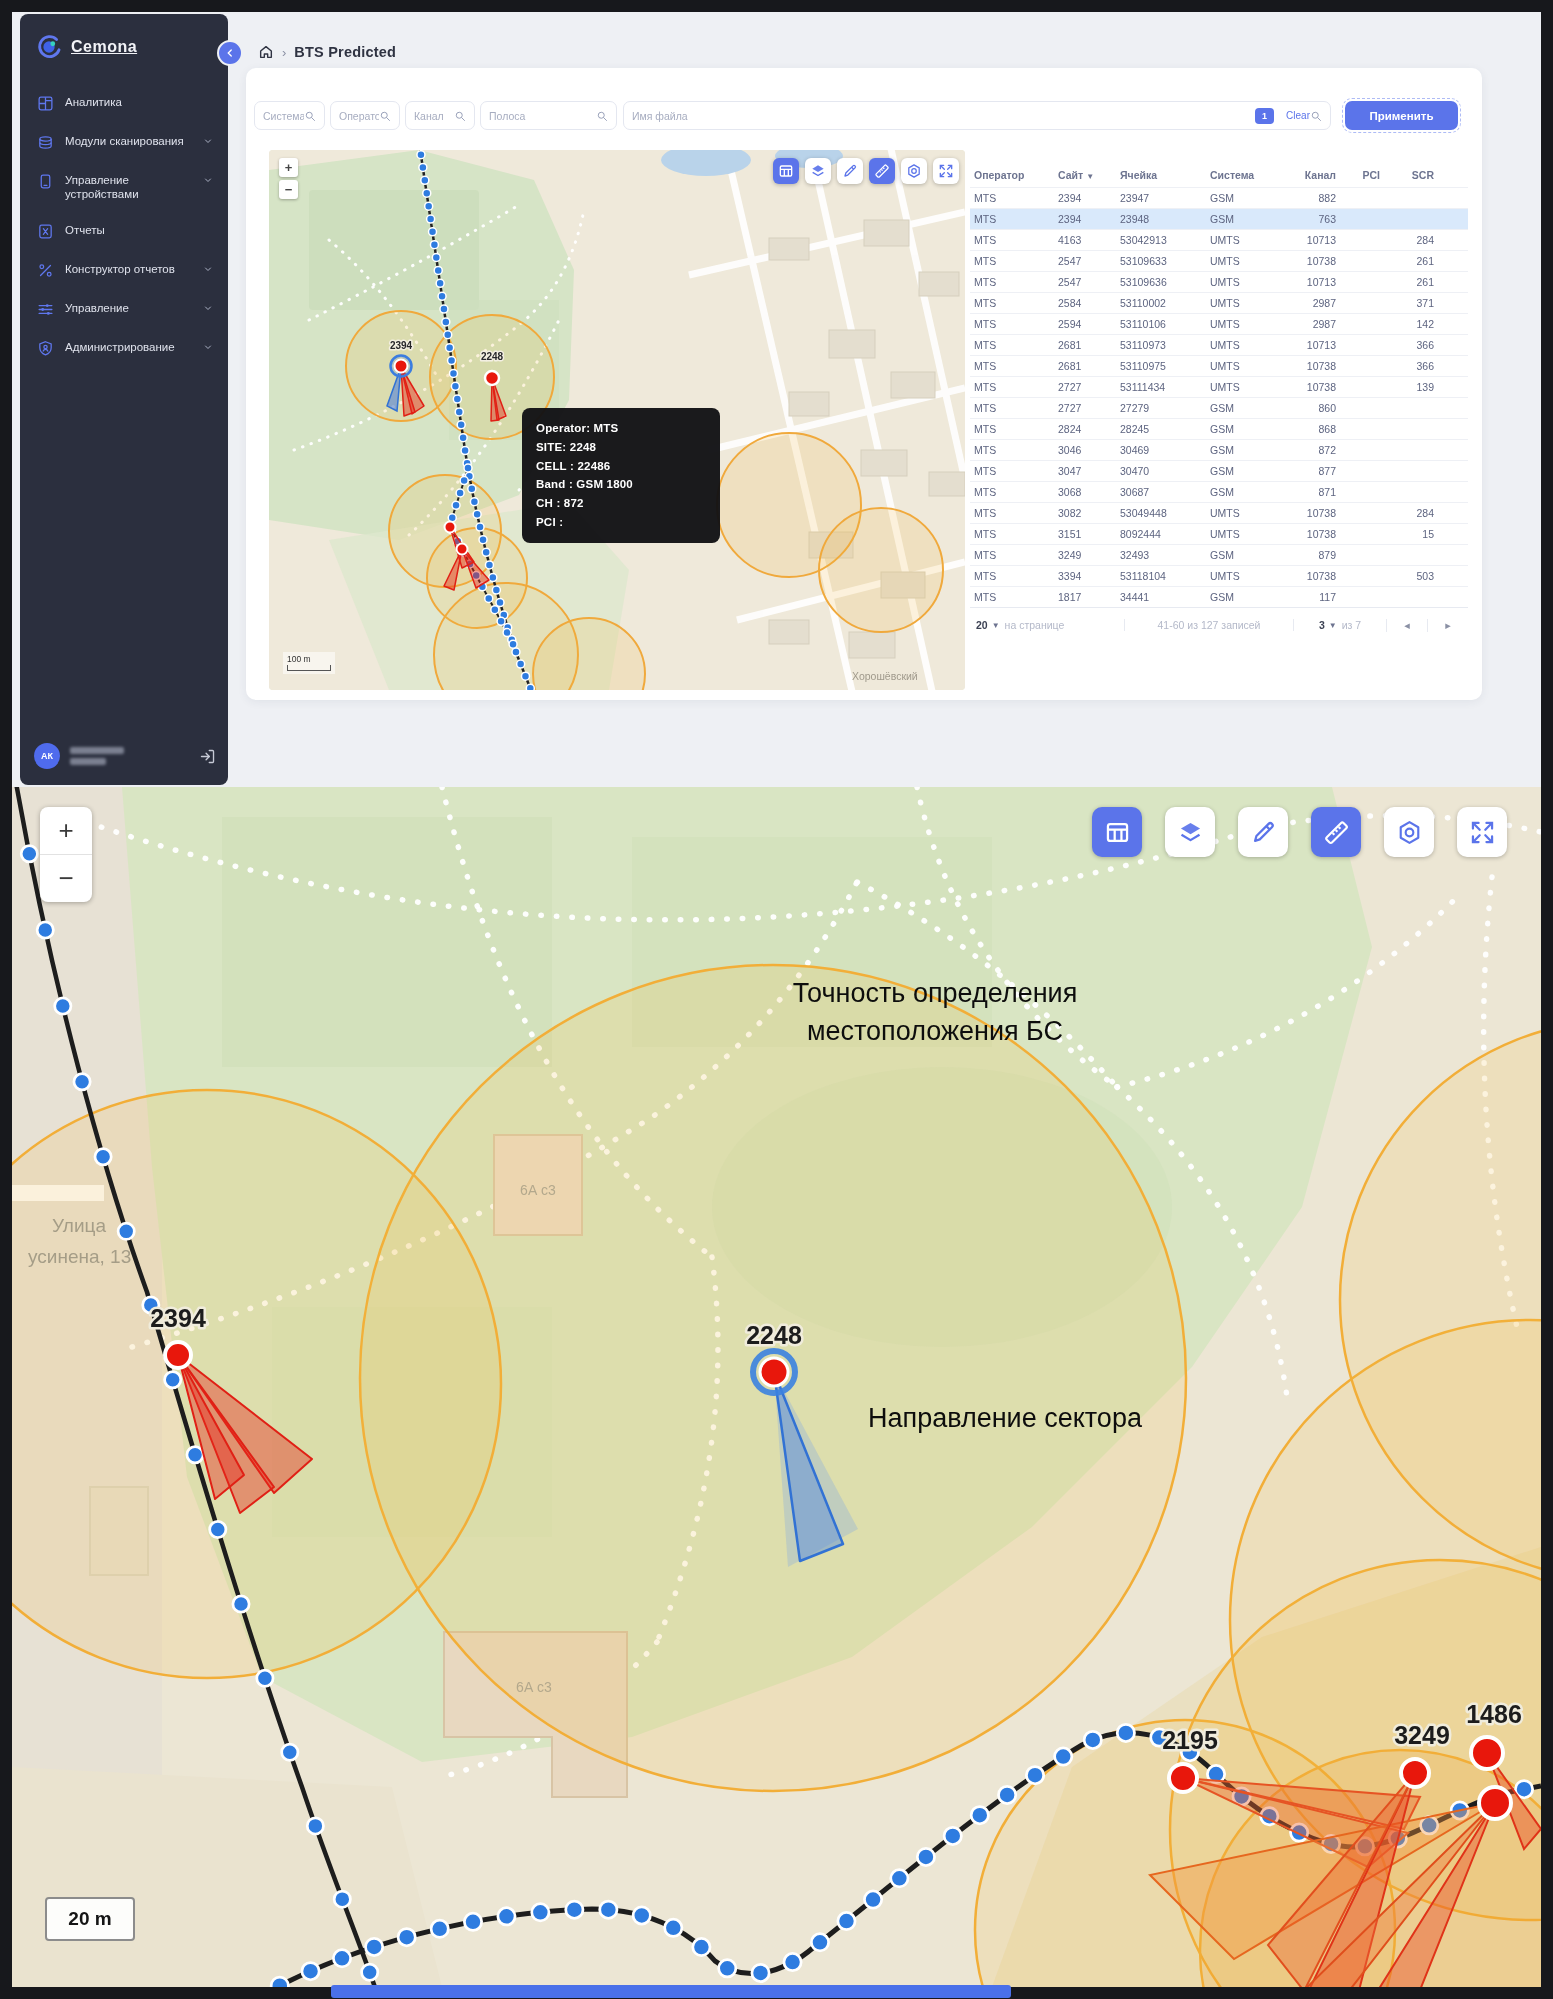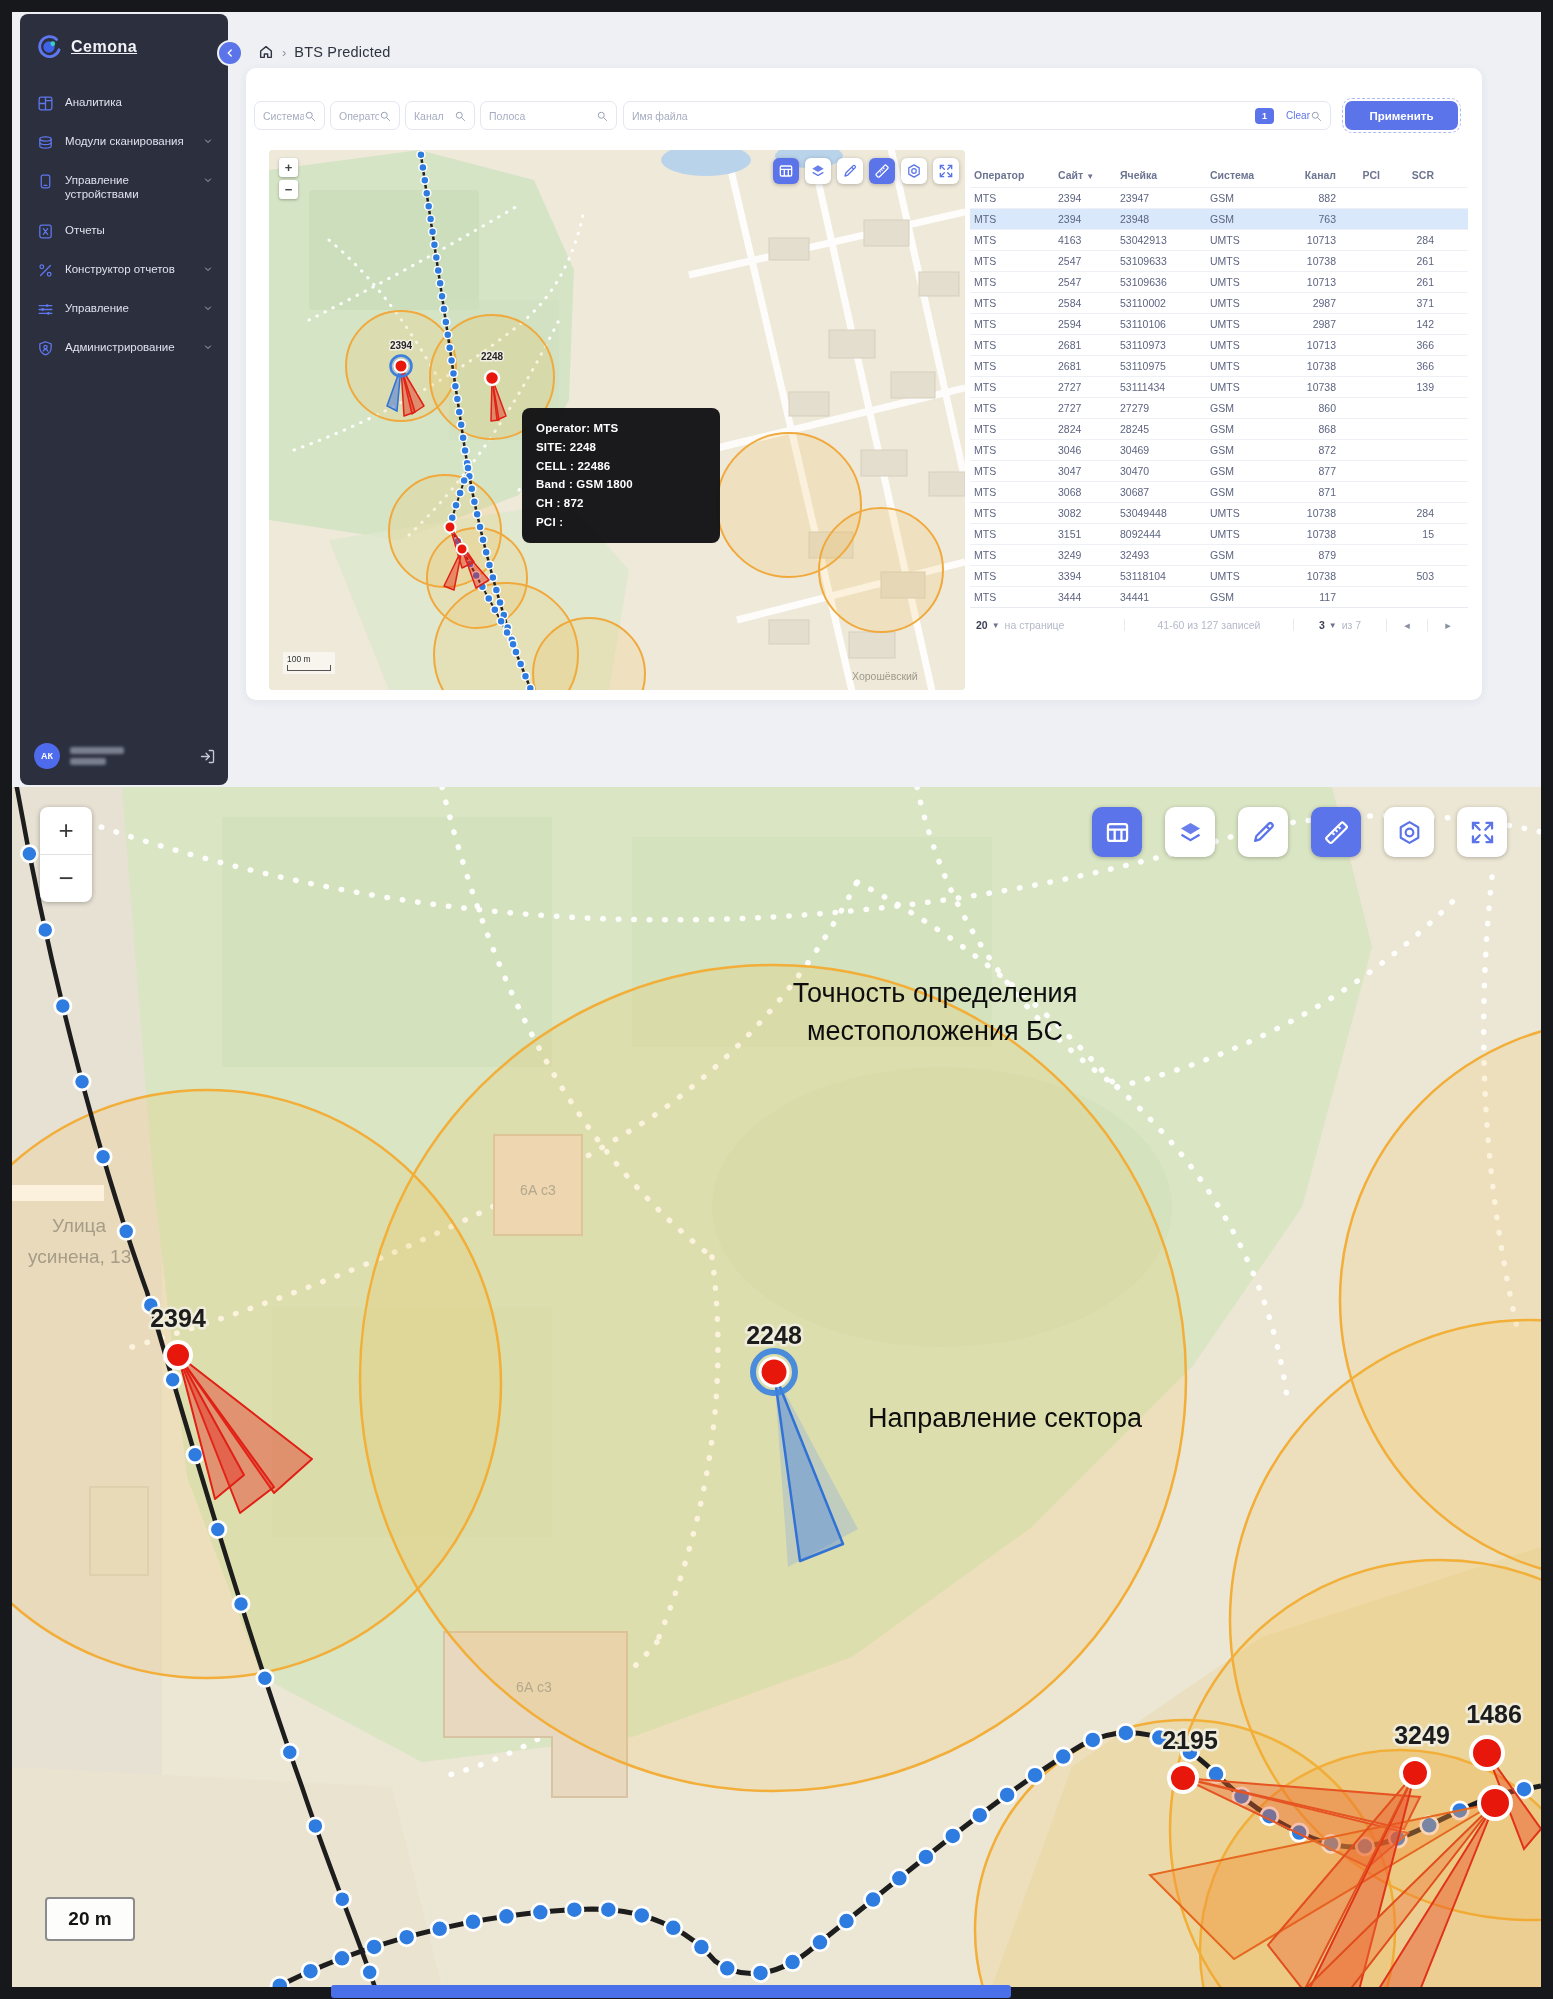--- a/index.html
+++ b/index.html
@@ -24,21 +24,21 @@
   .name-blur{margin-left:10px;}
   .name-blur div{background:#8a8fa0;border-radius:2px;filter:blur(1.6px);opacity:.85;}
   .nb1{width:54px;height:7px;margin-bottom:4px;}
   .nb2{width:36px;height:7px;}
   #logout{margin-left:auto;width:17px;height:17px;color:#c7cad6;cursor:pointer;}
 
   
   #breadcrumb{position:absolute;left:246px;top:32px;display:flex;align-items:center;gap:8px;}
   #breadcrumb .icn{width:16px;height:16px;color:#2f3342;}
   .bc-sep{color:#8a90a4;font-size:13px;}
-  .bc-label{color:#2f3342;font-size:14.5px;font-weight:400;letter-spacing:.2px;}
+  .bc-label{color:#2f3342;font-size:14.5px;font-weight:700;letter-spacing:.2px;}
 
   
   #card{position:absolute;left:234px;top:56px;width:1236px;height:632px;background:#fff;border-radius:10px;box-shadow:0 2px 10px rgba(40,50,90,.07);}
 
   
   .f-box{position:absolute;top:33px;height:29px;background:#fff;border:1px solid #e4e7f0;border-radius:7px;display:flex;align-items:center;padding:0 8px;box-sizing:border-box;cursor:text;}
   .f-ph{color:#a7adc0;font-size:10.5px;flex:1;white-space:nowrap;overflow:hidden;}
   .f-icn{width:12px;height:12px;color:#9aa2ba;flex:0 0 12px;}
   #f-system{left:8px;width:71px;}
   #f-operator{left:84px;width:70px;}
@@ -657,21 +657,21 @@
               <div class="td c0">MTS</div>
               <div class="td c1">3394</div>
               <div class="td c2">53118104</div>
               <div class="td c3">UMTS</div>
               <div class="td c4">10738</div>
               <div class="td c5"></div>
               <div class="td c6">503</div>
             </div>
             <div class="tr">
               <div class="td c0">MTS</div>
-              <div class="td c1">3444</div>
+              <div class="td c1">1817</div>
               <div class="td c2">34441</div>
               <div class="td c3">GSM</div>
               <div class="td c4">117</div>
               <div class="td c5"></div>
               <div class="td c6"></div>
             </div>
           </div>
         <div id="pgn">
           <div class="pgn-seg" style="width:148px;padding-left:6px;">
             <span class="pv">20</span>

